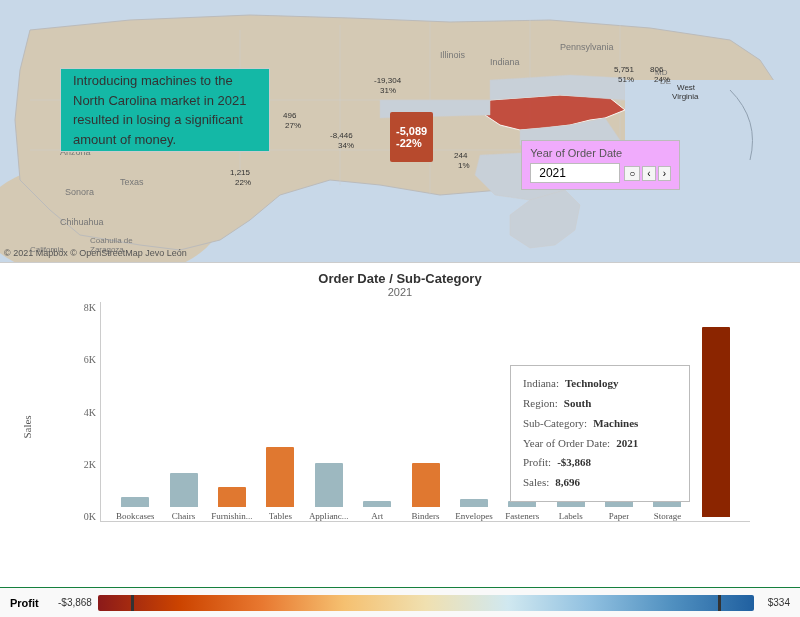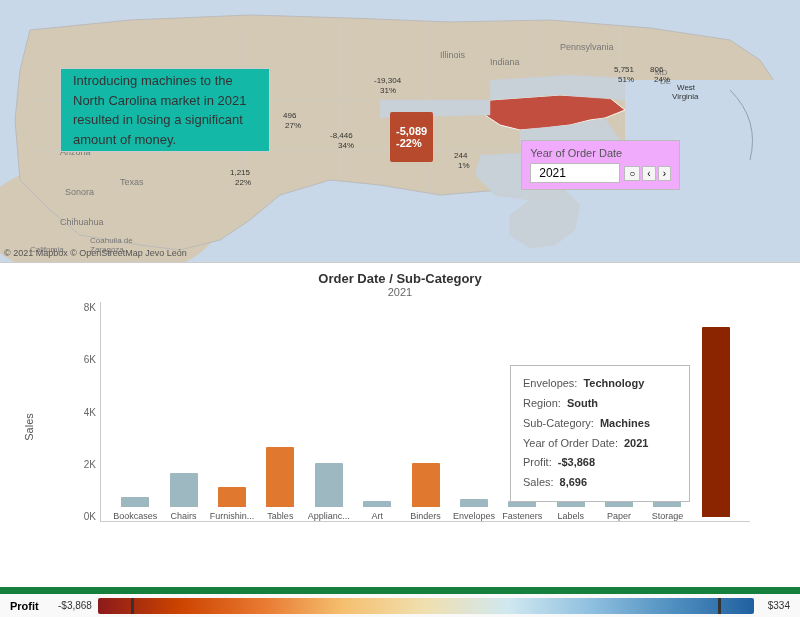--- a/index.html
+++ b/index.html
@@ -122,20 +122,21 @@
       text-align: center;
       font-size: 11px;
       color: #666;
       margin-bottom: 4px;
     }
 
     .chart-area {
       position: relative;
       margin: 0 50px 0 60px;
       height: 250px;
+      font-family: Liberation Serif, serif;
     }
 
     .y-axis-label {
       position: absolute;
       left: -45px;
       top: 50%;
       transform: translateY(-50%) rotate(-90deg);
       font-size: 11px;
       color: #555;
     }
@@ -222,21 +223,21 @@
     .chart-tooltip-val {
       font-weight: bold;
       color: #333;
     }
 
     
     .profit-section {
       position: relative;
       width: 800px;
       height: 30px;
-      border-top: 7px solid #15803d;
+      border-top: 1px solid #15803d;
       background: #f9f9f9;
       display: flex;
       align-items: center;
       padding: 0 10px;
     }
 
     .profit-label {
       font-size: 11px;
       font-weight: bold;
       margin-right: 8px;
@@ -455,21 +456,21 @@
           <div class="bar-label">Storage</div>
         </div>
         <div class="bar-group">
           <div class="bar" style="height: 190px; background-color: rgb(139, 37, 0);"></div>
           <div class="bar-label"></div>
         </div>
       </div>
 
     <div class="chart-tooltip">
       <div class="chart-tooltip-row">
-        <span class="chart-tooltip-key">Envelopes:</span>
+        <span class="chart-tooltip-key">Indiana:</span>
         <span class="chart-tooltip-val">Technology</span>
       </div>
       <div class="chart-tooltip-row">
         <span class="chart-tooltip-key">Region:</span>
         <span class="chart-tooltip-val">South</span>
       </div>
       <div class="chart-tooltip-row">
         <span class="chart-tooltip-key">Sub-Category:</span>
         <span class="chart-tooltip-val">Machines</span>
       </div>

